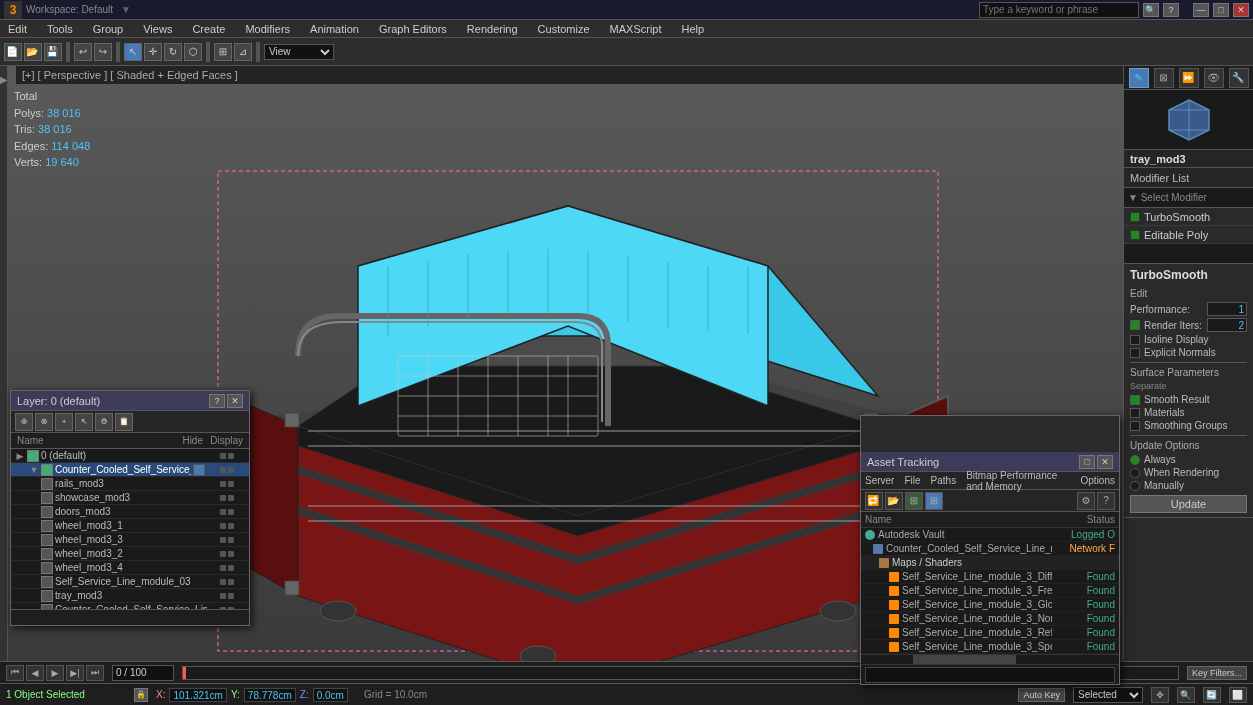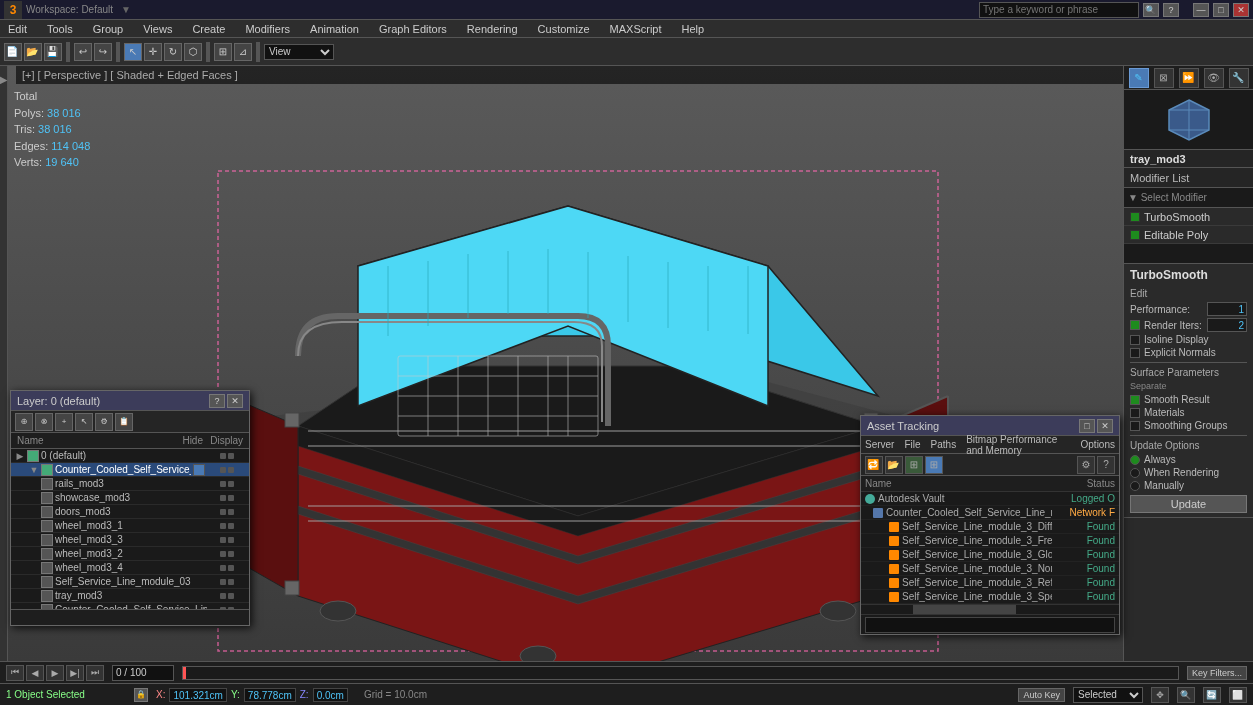--- a/index.html
+++ b/index.html
@@ -437,20 +437,21 @@
     }
     #asset-dialog-header {
       height: 20px;
       background: #3c3c5a;
       display: flex;
       align-items: center;
       justify-content: space-between;
       padding: 0 6px;
       border-bottom: 1px solid #555;
       cursor: move;
+      margin-top: 36px;
     }
     #asset-dialog-header span {
       font-size: 11px;
       color: #ccc;
     }
     #asset-menu-bar {
       height: 18px;
       background: #252525;
       display: flex;
       align-items: center;
@@ -1114,20 +1115,25 @@
       <span class="asset-name">Autodesk Vault</span>
       <span class="asset-status">Logged O</span>
     </div>
 
     <div class="asset-row" style="padding-left:12px;">
       <div class="asset-icon file"></div>
       <span class="asset-name">Counter_Cooled_Self_Service_Line_max_vray.max</span>
       <span class="asset-status network">Network F</span>
     </div>
 
+    <div class="asset-row group" style="padding-left:18px;">
+      <div class="asset-icon maps"></div>
+      <span class="asset-name" style="color:#ccc;">Maps / Shaders</span>
+      <span class="asset-status"></span>
+    </div>
 
     <div class="asset-row" style="padding-left:28px;">
       <div class="asset-icon texture"></div>
       <span class="asset-name">Self_Service_Line_module_3_Diffuse.png</span>
       <span class="asset-status">Found</span>
     </div>
     <div class="asset-row" style="padding-left:28px;">
       <div class="asset-icon texture"></div>
       <span class="asset-name">Self_Service_Line_module_3_Fresnel.png</span>
       <span class="asset-status">Found</span>

